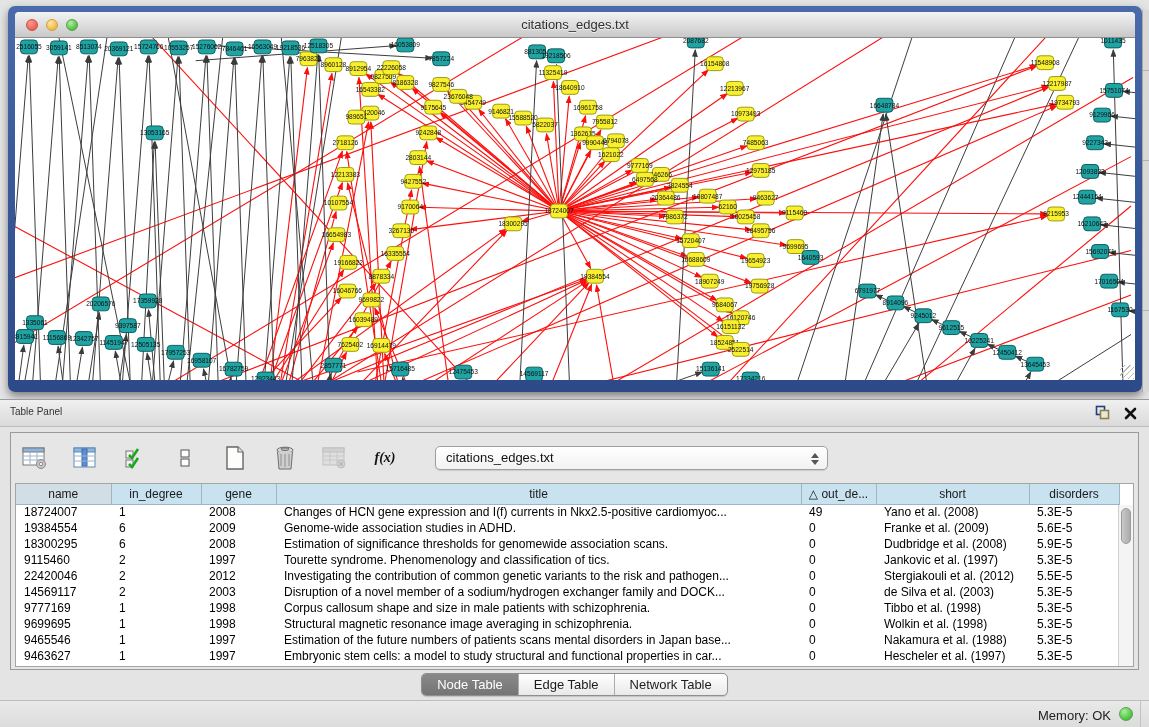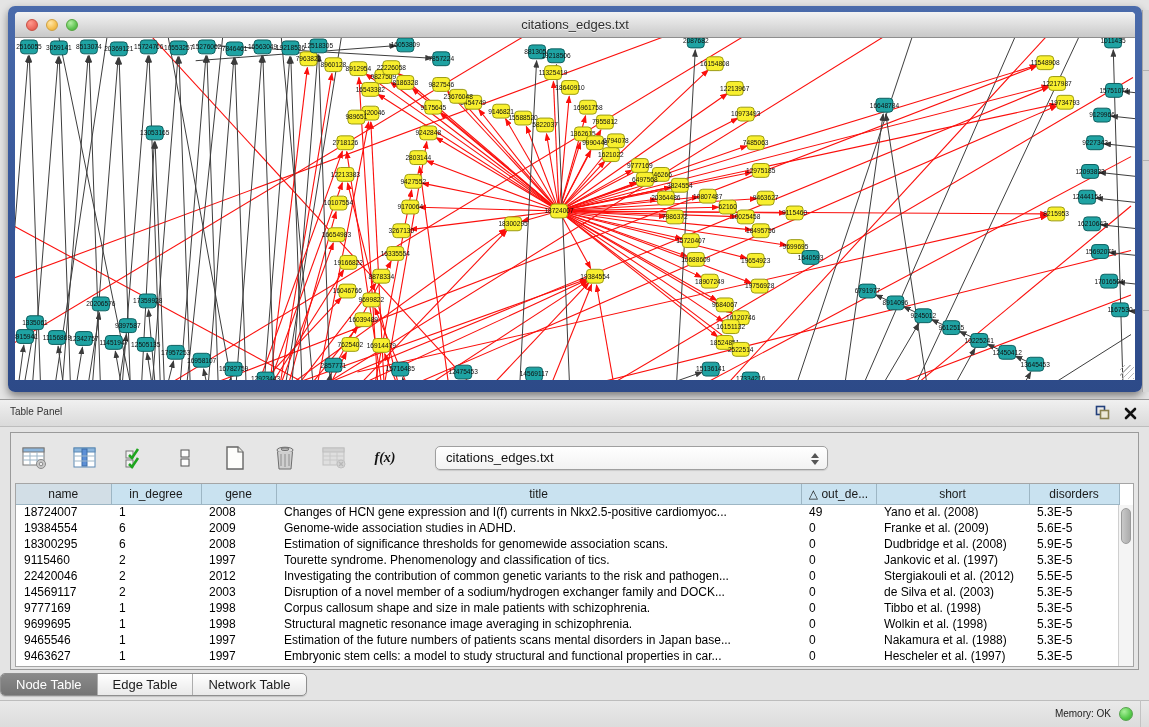--- a/index.html
+++ b/index.html
@@ -65,31 +65,31 @@
     height:20px; text-align:center; color:#1a1a1a; overflow:hidden; white-space:nowrap; }
   th:first-child { border-left:none; background:#d2dee6; }
   td { height:16px; padding:0 0 0 8px; color:#000; white-space:nowrap; overflow:hidden;
     text-overflow:clip; }
   #vscroll { position:absolute; right:0; top:21px; bottom:0; width:15px;
     background:#f4f4f4; border-left:1px solid #cfcfcf; }
   #vscroll .thumb { position:absolute; left:2px; top:3px; width:10px; height:36px;
     border-radius:6px; background:linear-gradient(90deg,#c9c9c9,#ababab); border:1px solid #9a9a9a; }
 
   
-  #tabbar { position:absolute; left:0; top:673px; width:1149px; height:24px; }
+  #tabbar { position:absolute; left:0; top:673px; width:1149px; height:24px; text-align:center; }
   #tabs { display:inline-flex; border:1px solid #8f8f8f; border-radius:5px; overflow:hidden;
     background:linear-gradient(180deg,#ffffff,#e9e9e9); box-shadow:0 1px 1px rgba(0,0,0,.15); }
   .tab { font-size:13px; padding:3px 15px; color:#1c1c1c; border-right:1px solid #adadad; }
   .tab:last-child { border-right:none; }
   .tab.sel { background:linear-gradient(180deg,#8a8a8a,#747474); color:#fff; }
 
   
   #statusbar { position:absolute; left:0; top:700px; width:1149px; height:27px;
     background:linear-gradient(180deg,#e9e9e9,#dcdcdc); border-top:1px solid #bdbdbd; }
-  #memory { position:absolute; right:38px; top:7px; font-size:10px; color:#222; }
+  #memory { position:absolute; right:38px; top:7px; font-size:13px; color:#222; }
   #mem-dot { position:absolute; right:16px; top:6px; width:14px; height:14px; border-radius:50%;
     background:radial-gradient(circle at 35% 30%,#a8f09a,#55c94a 60%,#3aa337); border:1px solid #57a34e; }
   #status-grip { position:absolute; right:8px; top:700px; height:27px; width:1px; background:#c2c2c2; }
 </style>
 </head>
 <body>
 
 <div id="stage">
 
   <div id="net-window">

